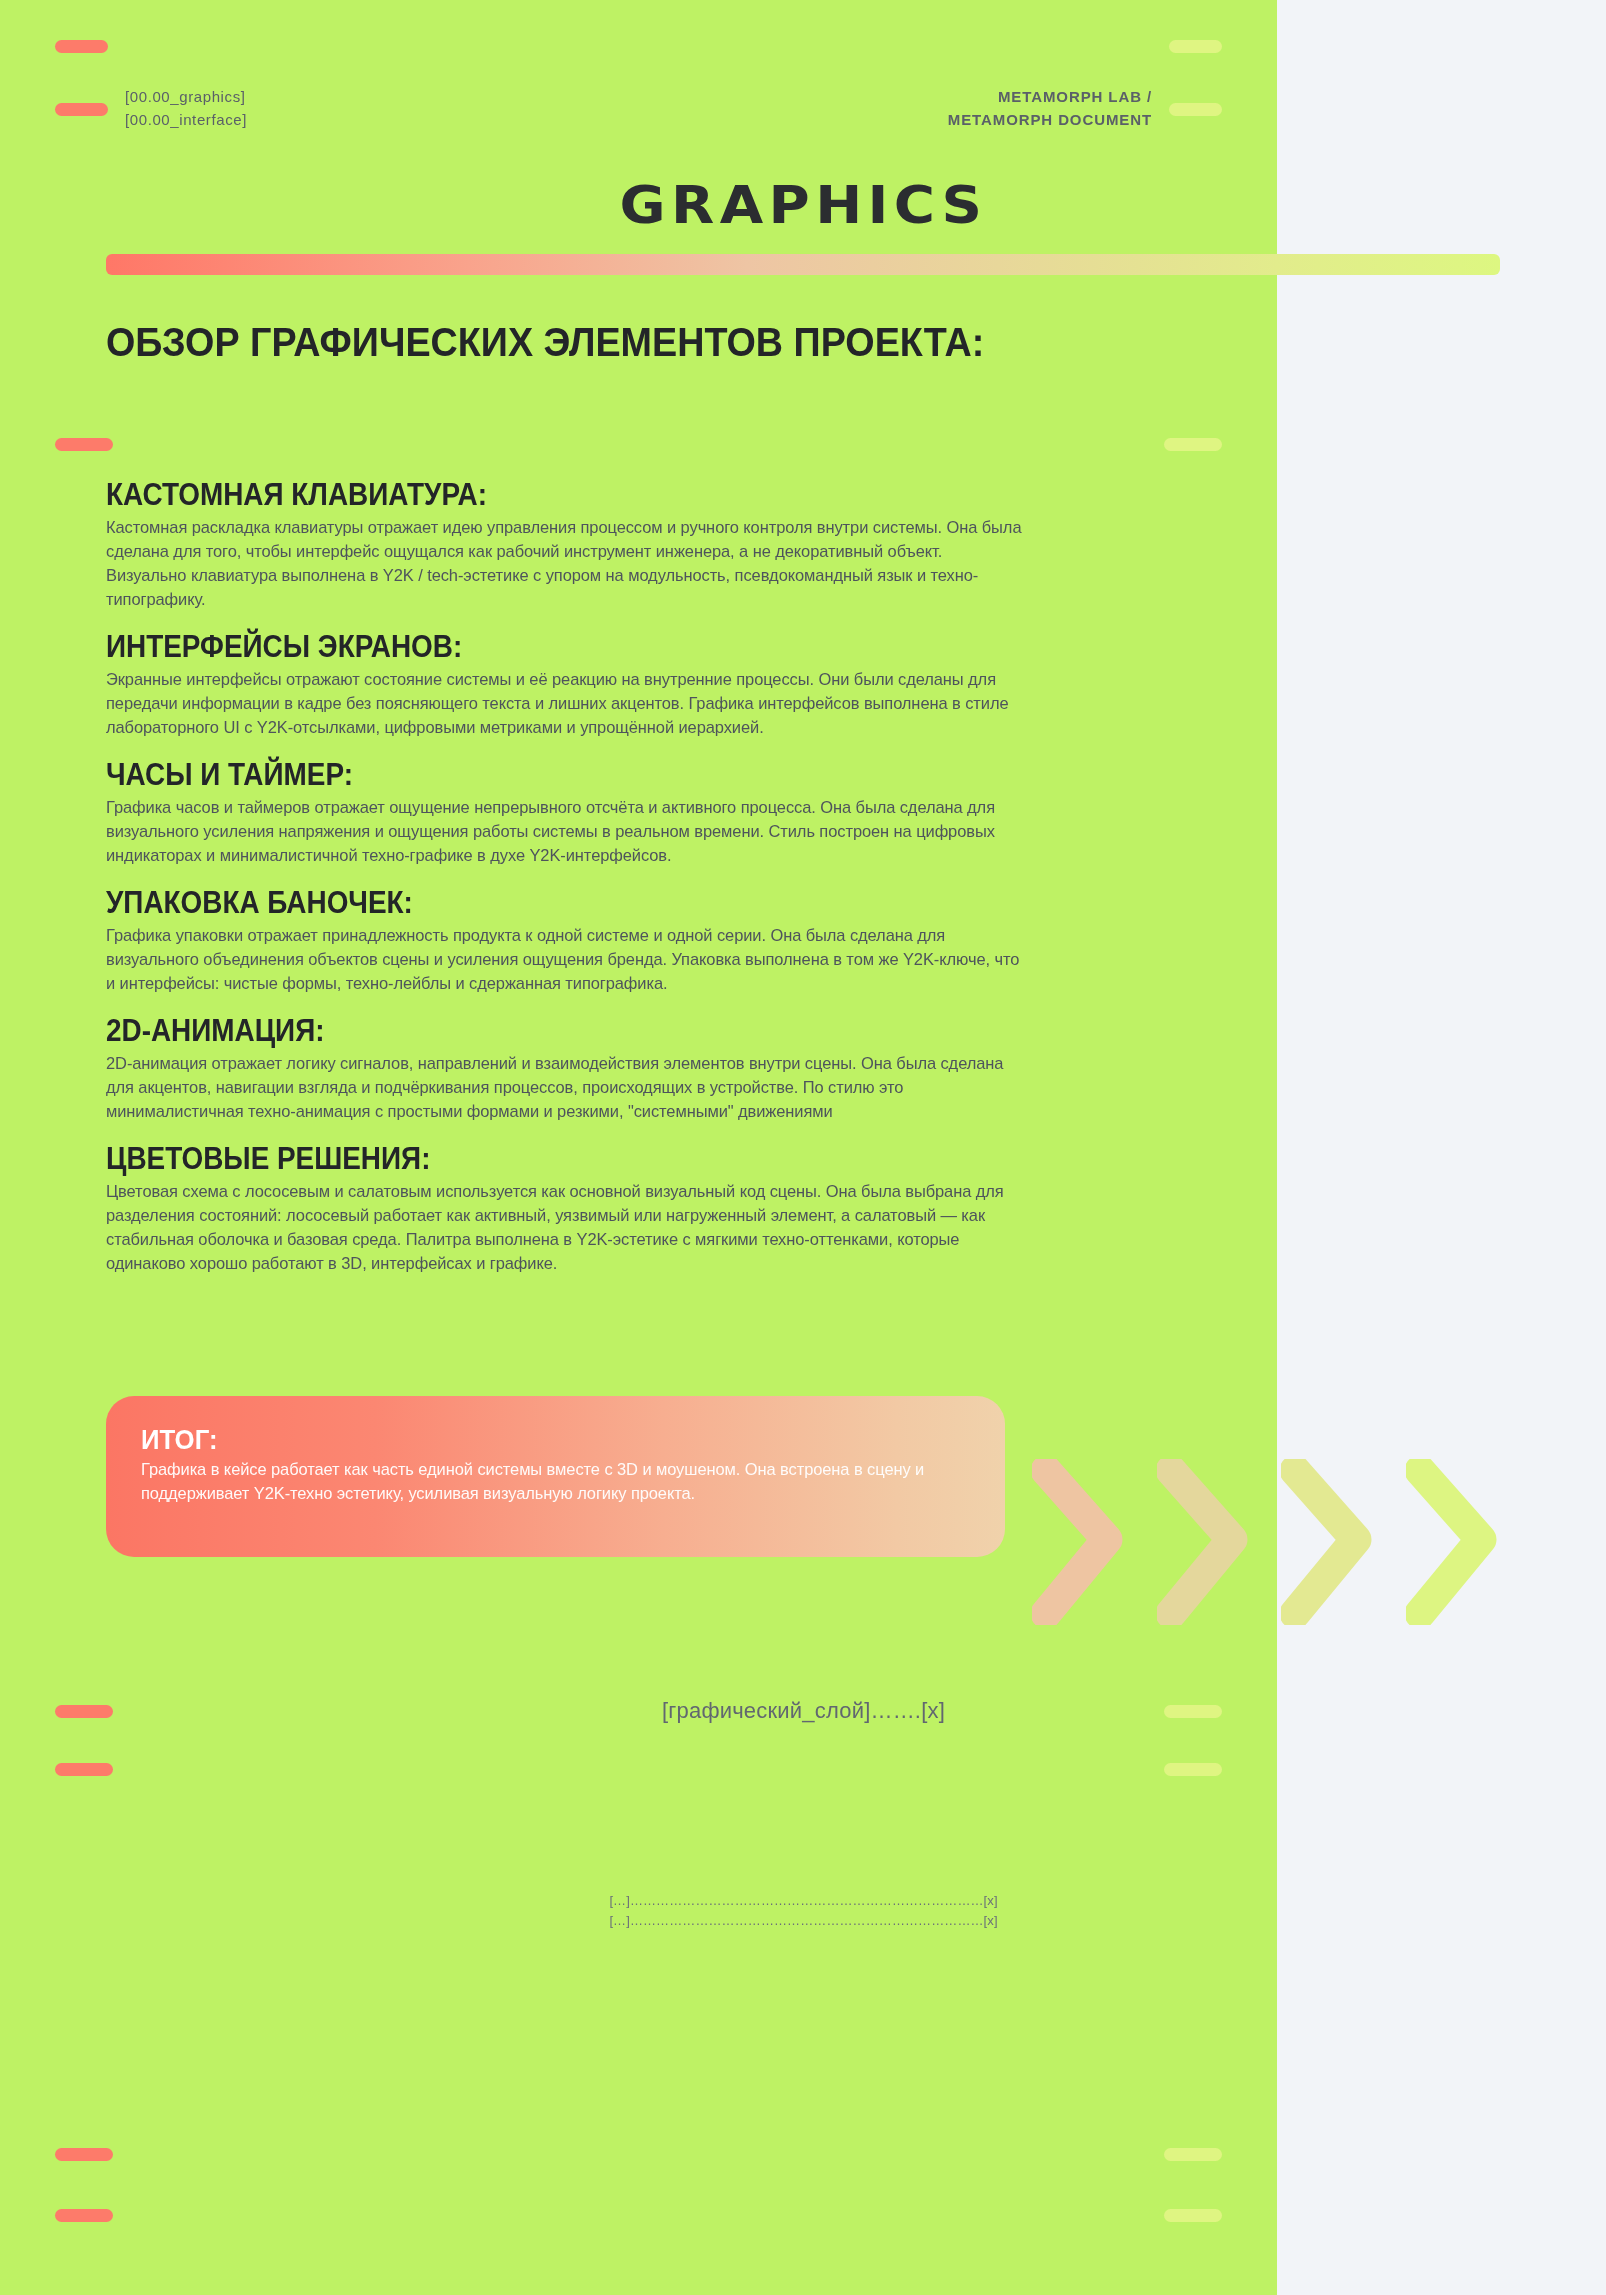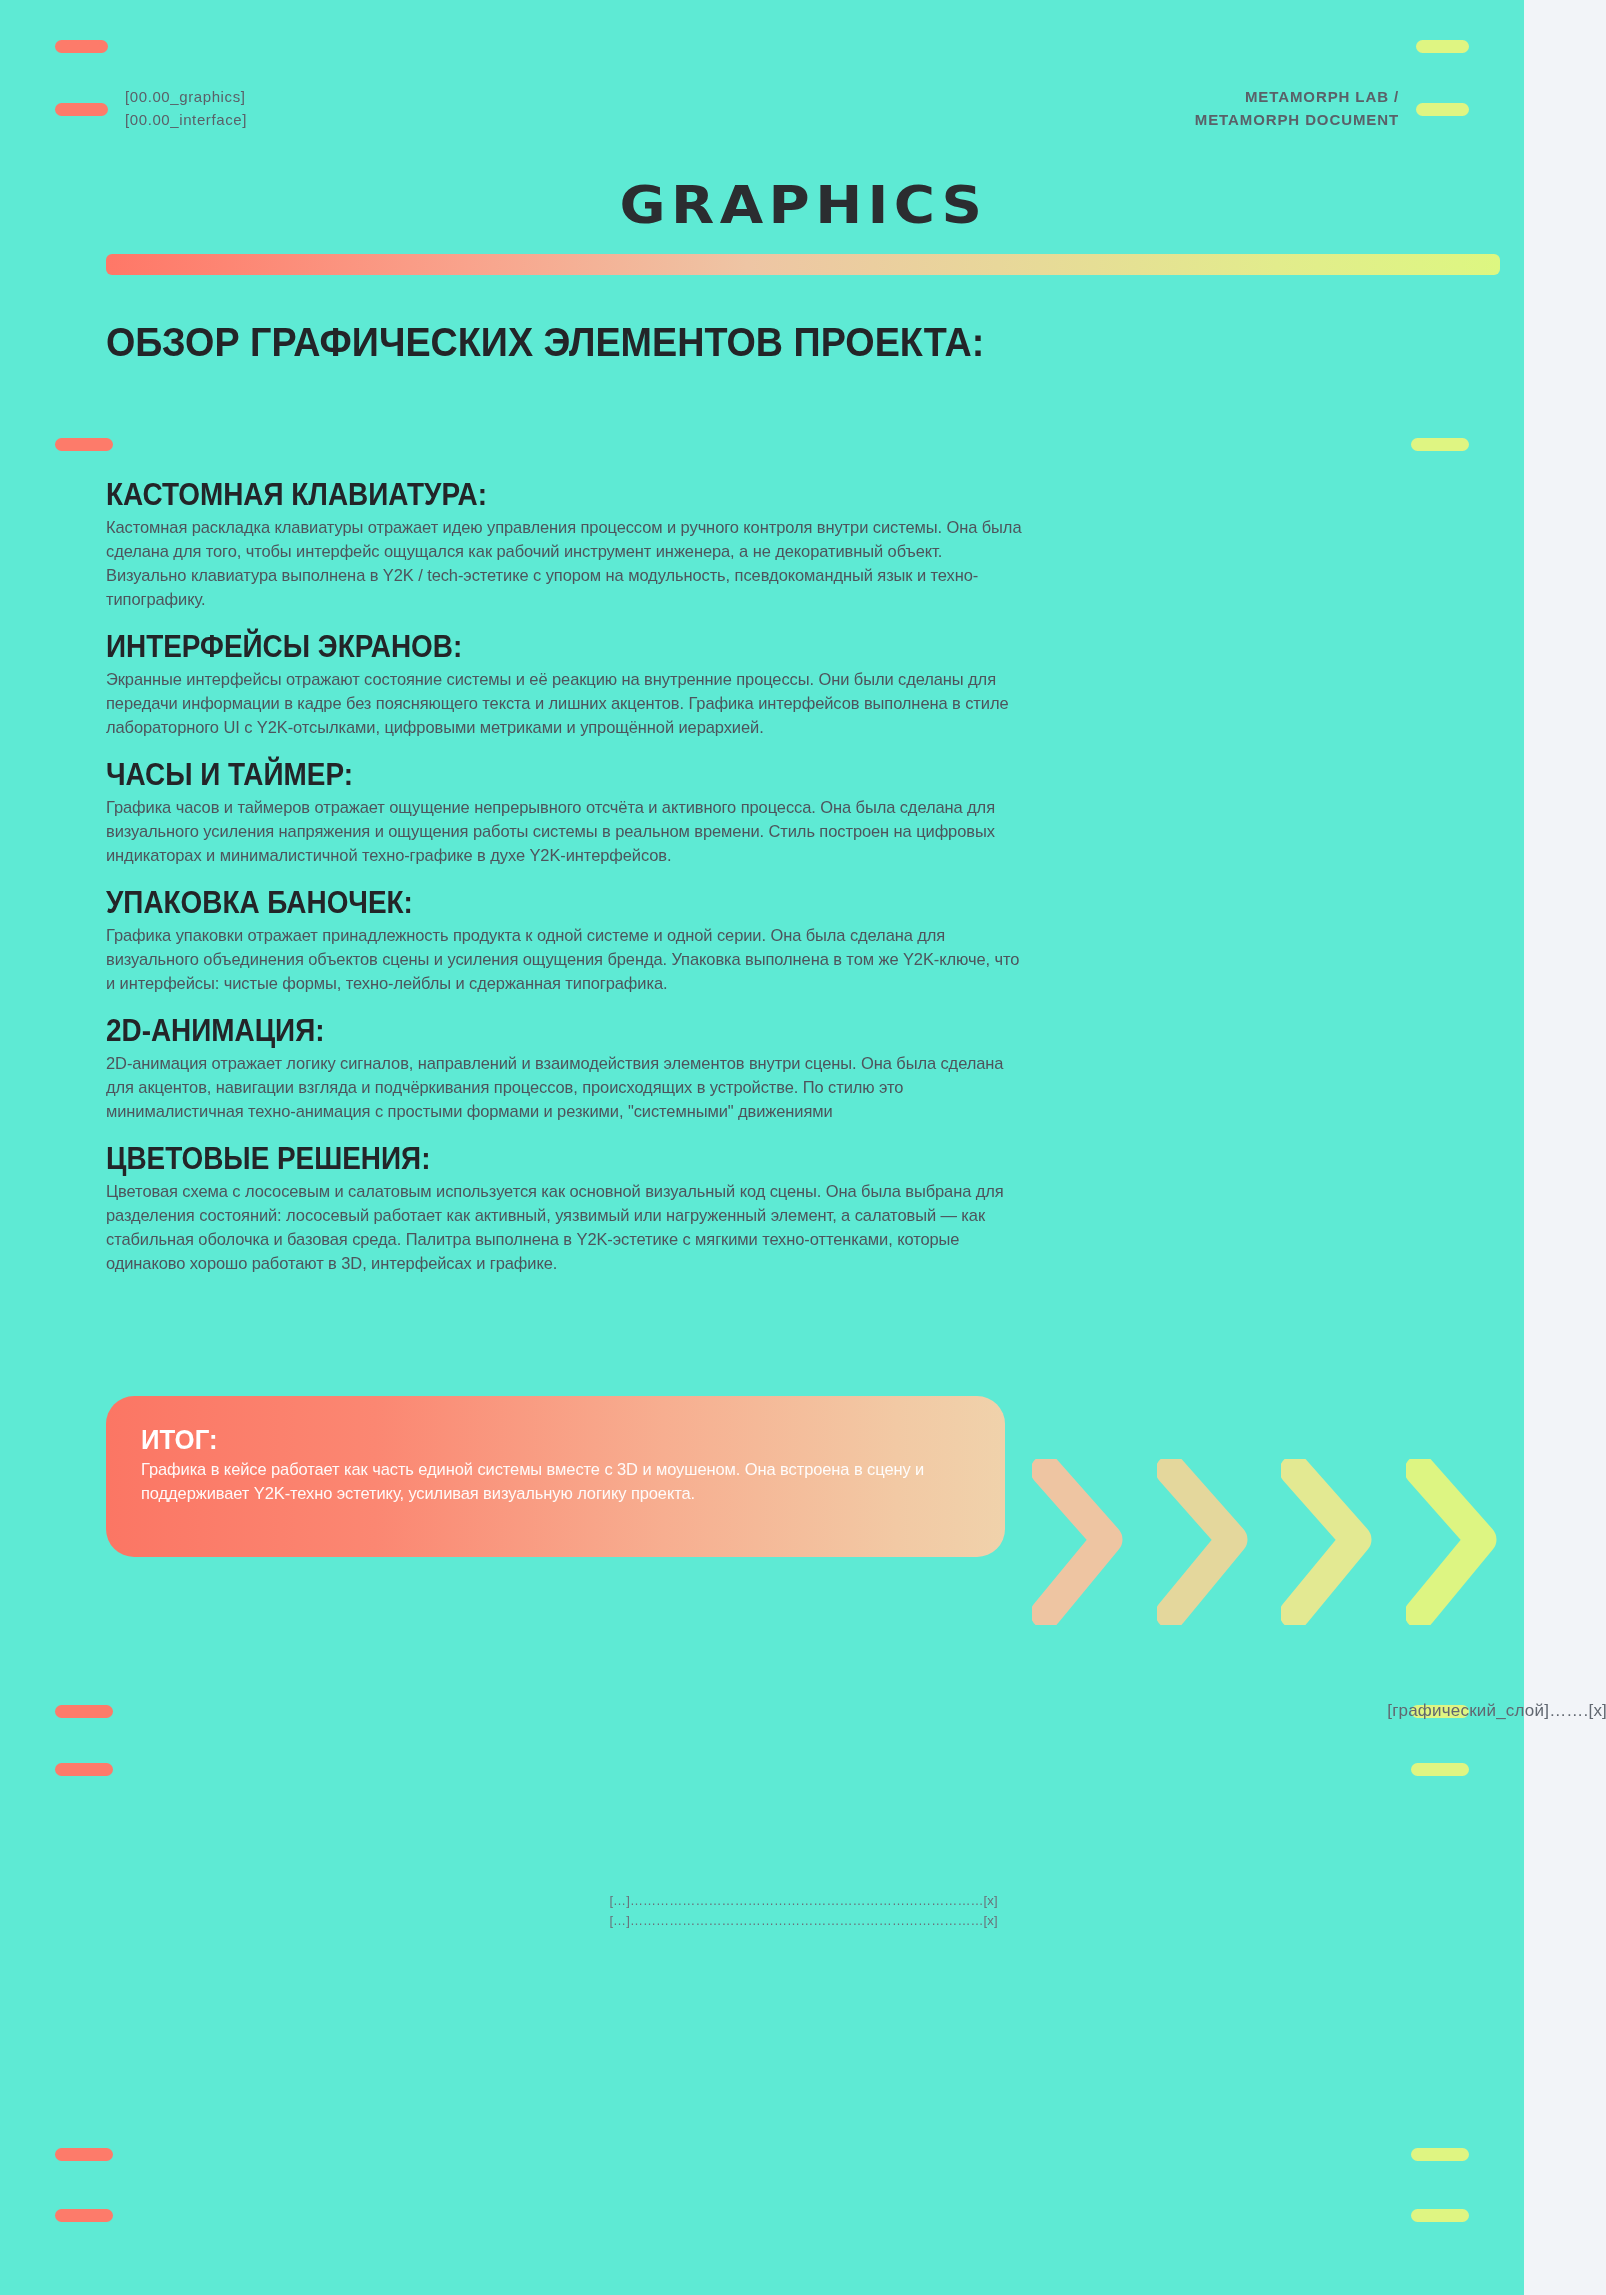--- a/index.html
+++ b/index.html
@@ -7,23 +7,23 @@
   html, body {
     width: 1607px;
     height: 2295px;
     background: #f2f4f8;
     font-family: "Liberation Sans", sans-serif;
     overflow: hidden;
   }
 
   .page {
     position: relative;
-    width: 1524px;
+    width: 1277px;
     height: 2295px;
-    background: #5eead4;
+    background: #bef264;
   }
 
   
   .dash {
     position: absolute;
     border-radius: 502px;
     height: 13px;
   }
   .dash.salmon { background: #fd7b6a; }
   .dash.lime   { background: #dff582; }
@@ -175,23 +175,23 @@
     width: 100px;
     height: 166px;
   }
 
   
   .footer-list {
     position: absolute;
     left: 0;
     top: 1700px;
     width: 1607px;
-    text-align: right;
-    font-family: "Liberation Sans", sans-serif;
-    font-size: 17px;
+    text-align: center;
+    font-family: "Liberation Sans", sans-serif;
+    font-size: 22px;
     line-height: 22.6px;
     letter-spacing: 0.2px;
     color: #616770;
     font-weight: 300;
   }
   .footer-list div { white-space: pre; }
 
   .dot-rows {
     position: absolute;
     left: 0;

